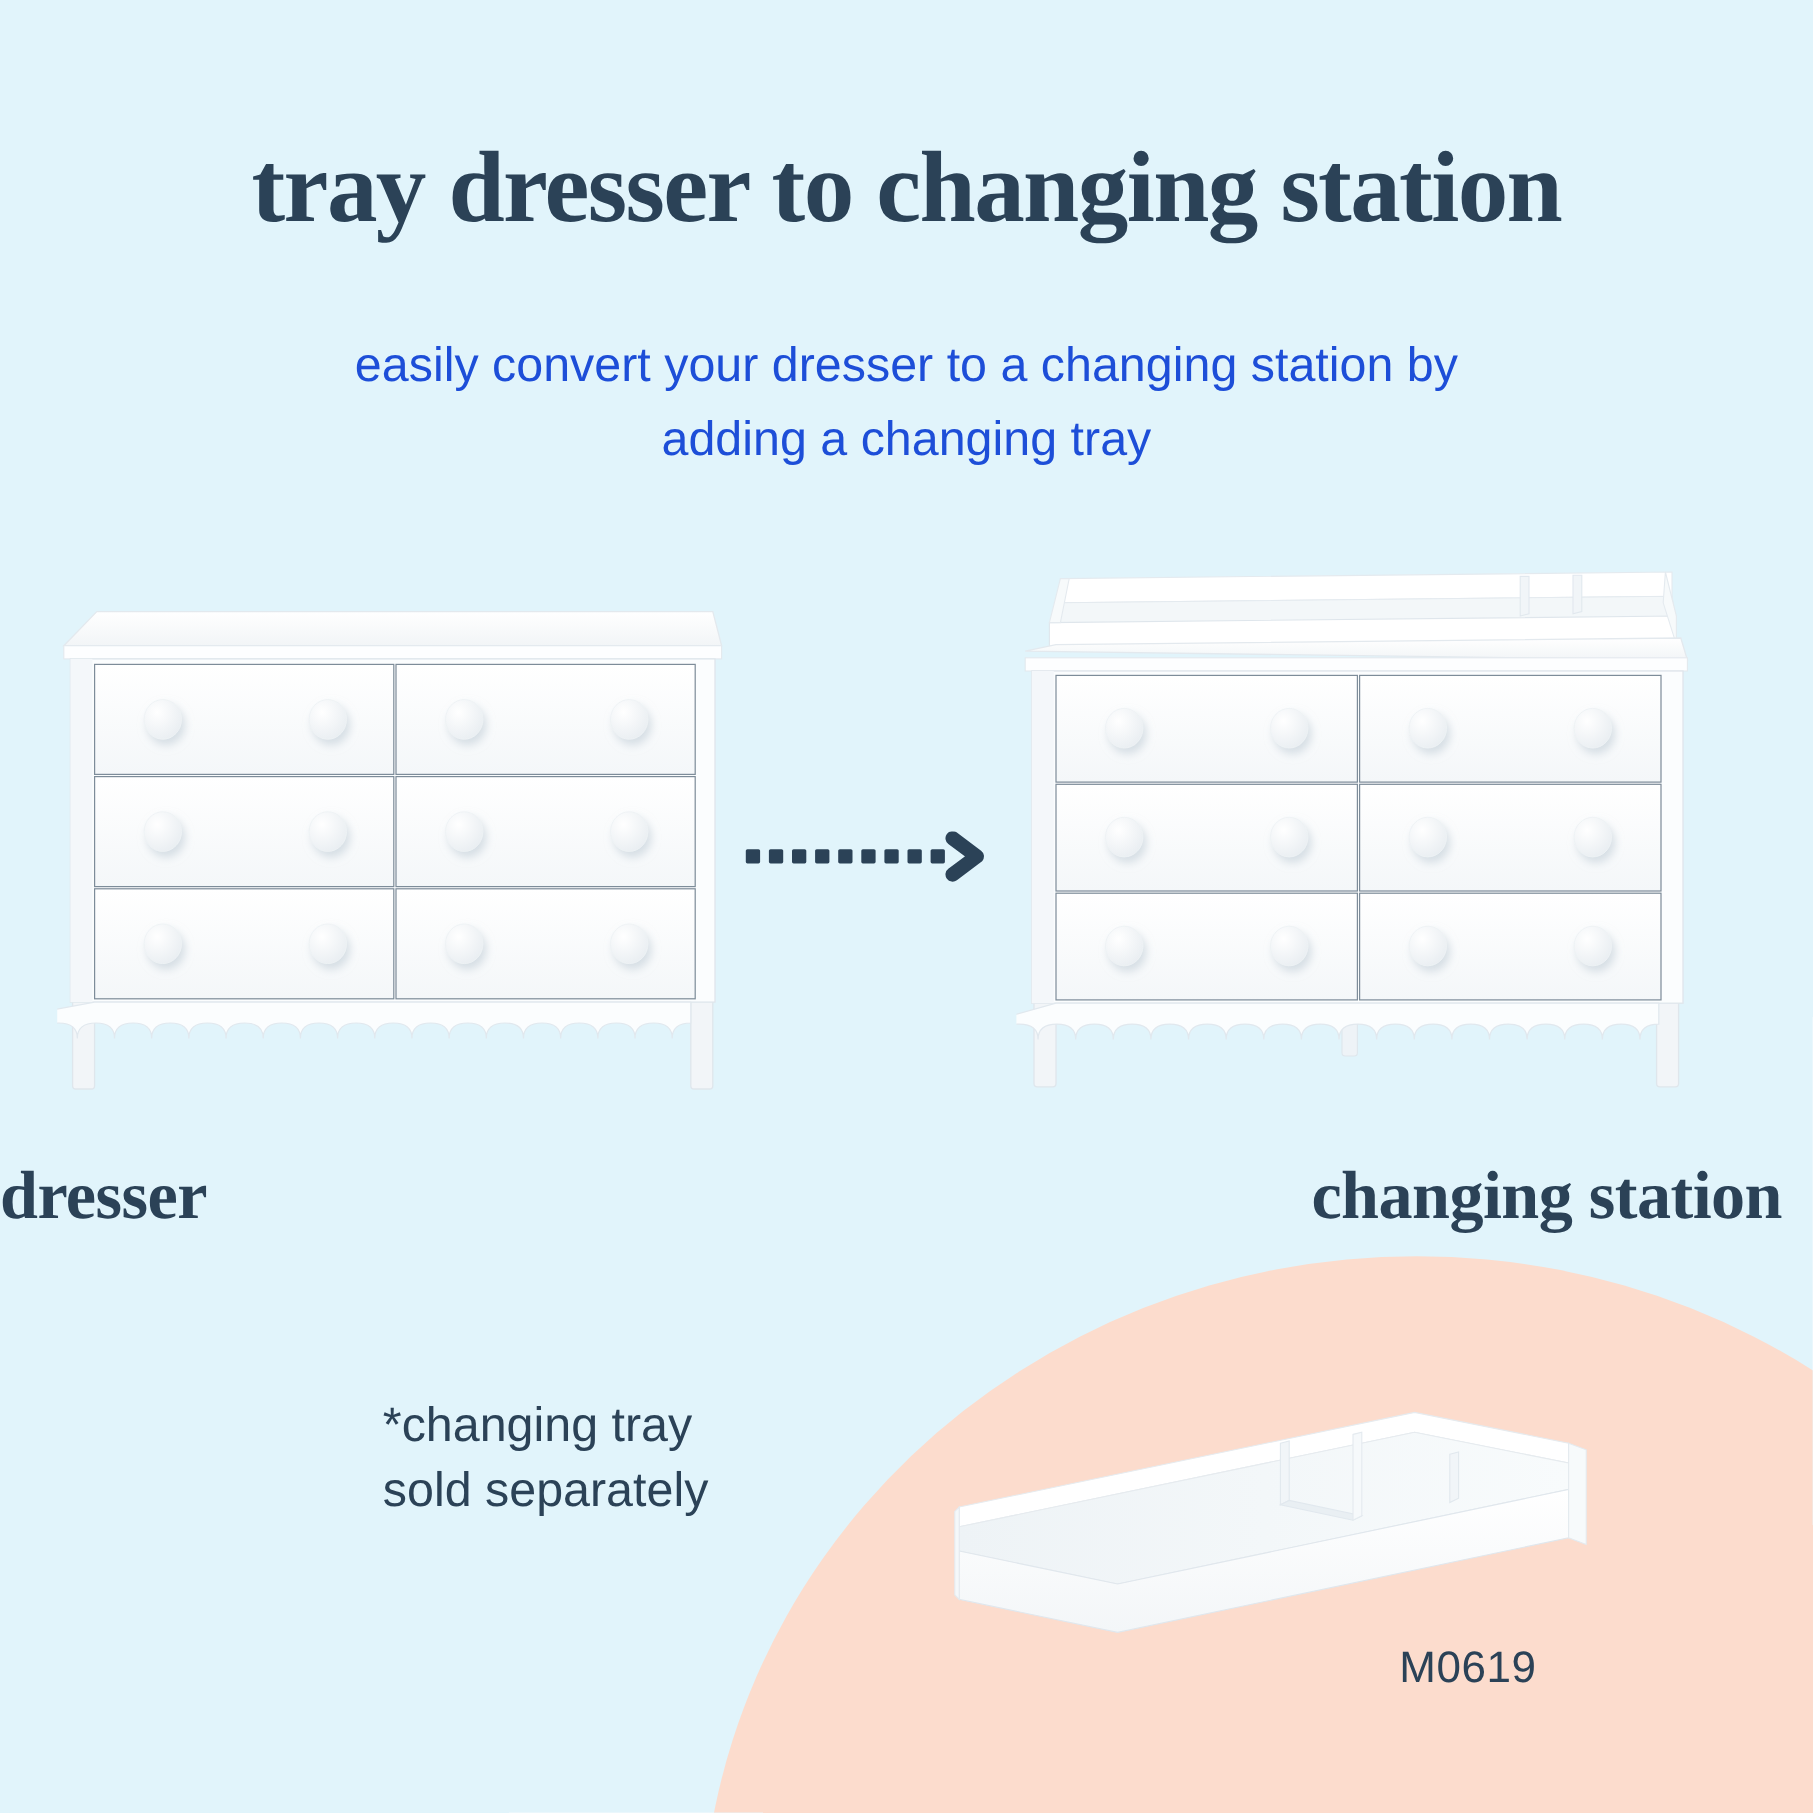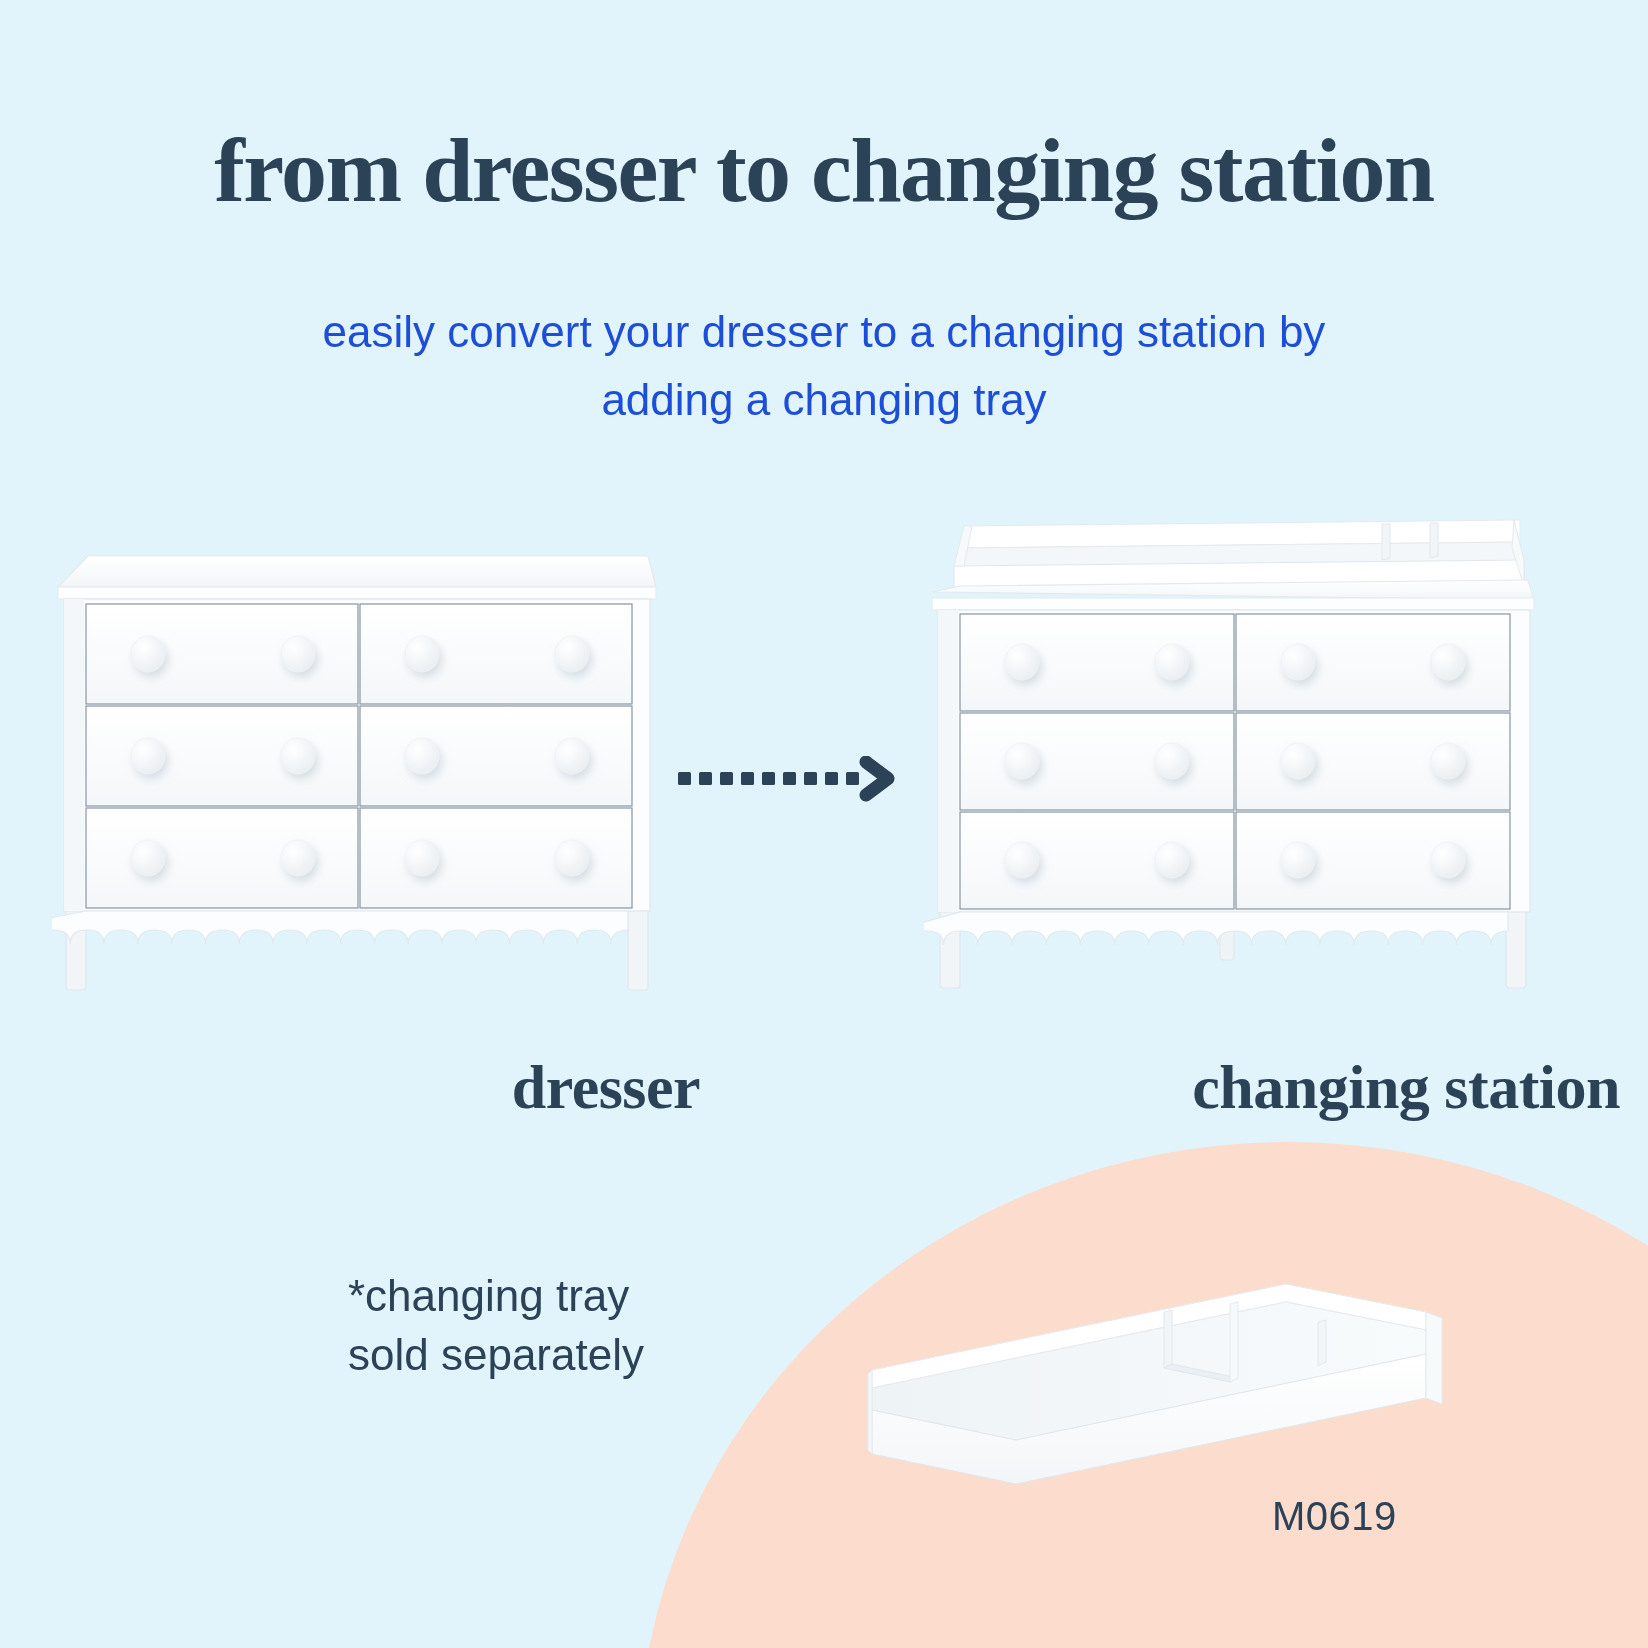--- a/index.html
+++ b/index.html
@@ -49,21 +49,21 @@
   }
   .caption {
     position: absolute;
     font-family: "Liberation Serif", serif;
     font-weight: 700;
     font-size: 62px;
     letter-spacing: -0.5px;
     color: #2b4257;
     white-space: nowrap;
   }
-  .caption.left  { left: 0;    top: 1052px; width: 700px;  text-align: right; }
+  .caption.left  { left: 0;    top: 1052px; width: 700px;  text-align: left; }
   .caption.right { left: 880px; top: 1052px; width: 740px; text-align: right; }
 
   .footnote {
     position: absolute;
     left: 348px; top: 1267px;
     font-size: 44px;
     line-height: 1.34;
     color: #2b4257;
     white-space: pre-line;
   }
@@ -84,21 +84,21 @@
   .dresser-b { left: 924px; top: 508px; width: 620px; height: 486px; }
   .tray-hero { left: 866px; top: 1258px; width: 600px; height: 240px; }
 </style>
 </head>
 <body>
 
 <div id="stage">
 
   <div class="peach-blob"></div>
 
-  <div class="headline">from dresser to changing station</div>
+  <div class="headline">tray dresser to changing station</div>
 
   <div class="subhead">easily convert your dresser to a changing
 station by adding a changing tray</div>
 
   <svg class="furn dresser-a" viewBox="0 0 610 462">
     <defs>
       <linearGradient id="topG" x1="0" y1="0" x2="0" y2="1">
         <stop offset="0" stop-color="#ffffff"></stop>
           <stop offset="1" stop-color="#f2f5f7"></stop>
       </linearGradient>

